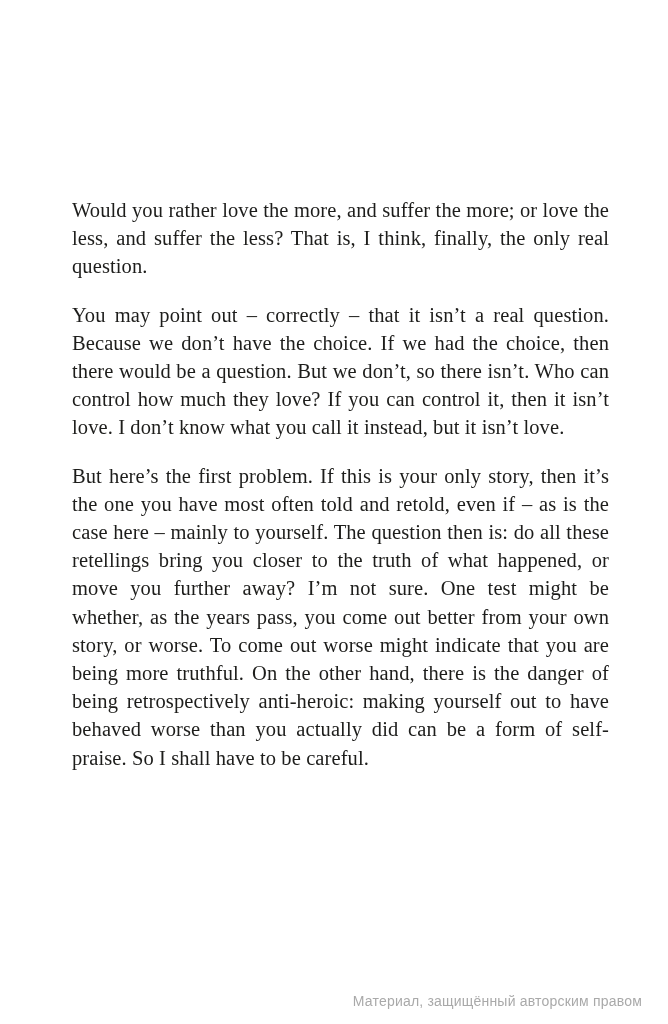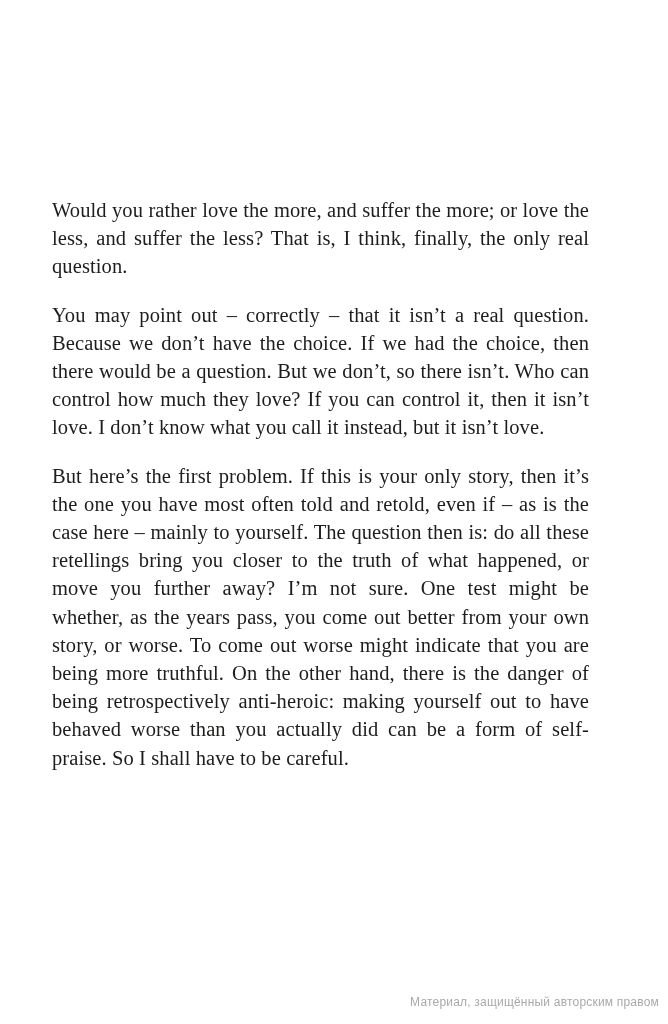--- a/index.html
+++ b/index.html
@@ -10,40 +10,40 @@
   .page {
     position: relative;
     width: 668px;
     height: 1024px;
     background: #ffffff;
     overflow: hidden;
     font-family: "Liberation Serif", serif;
   }
   .text-block {
     position: absolute;
-    left: 52px;
+    left: 72px;
     top: 196px;
     width: 537px;
   }
   .text-block p {
     margin: 0 0 20px 0;
     font-family: "Liberation Serif", serif;
     font-size: 20.5px;
     line-height: 28.2px;
     color: #1d1d1b;
     text-align: justify;
     letter-spacing: 0.1px;
     hyphens: none;
   }
   .watermark {
     position: absolute;
-    right: 9px;
+    right: 26px;
     bottom: 15px;
     font-family: "Liberation Sans", sans-serif;
-    font-size: 12px;
+    font-size: 14px;
     color: #a9a9a9;
     letter-spacing: 0.2px;
     user-select: none;
   }
 </style>
 </head>
 <body>
 
 <div class="page">
   <div class="text-block">

